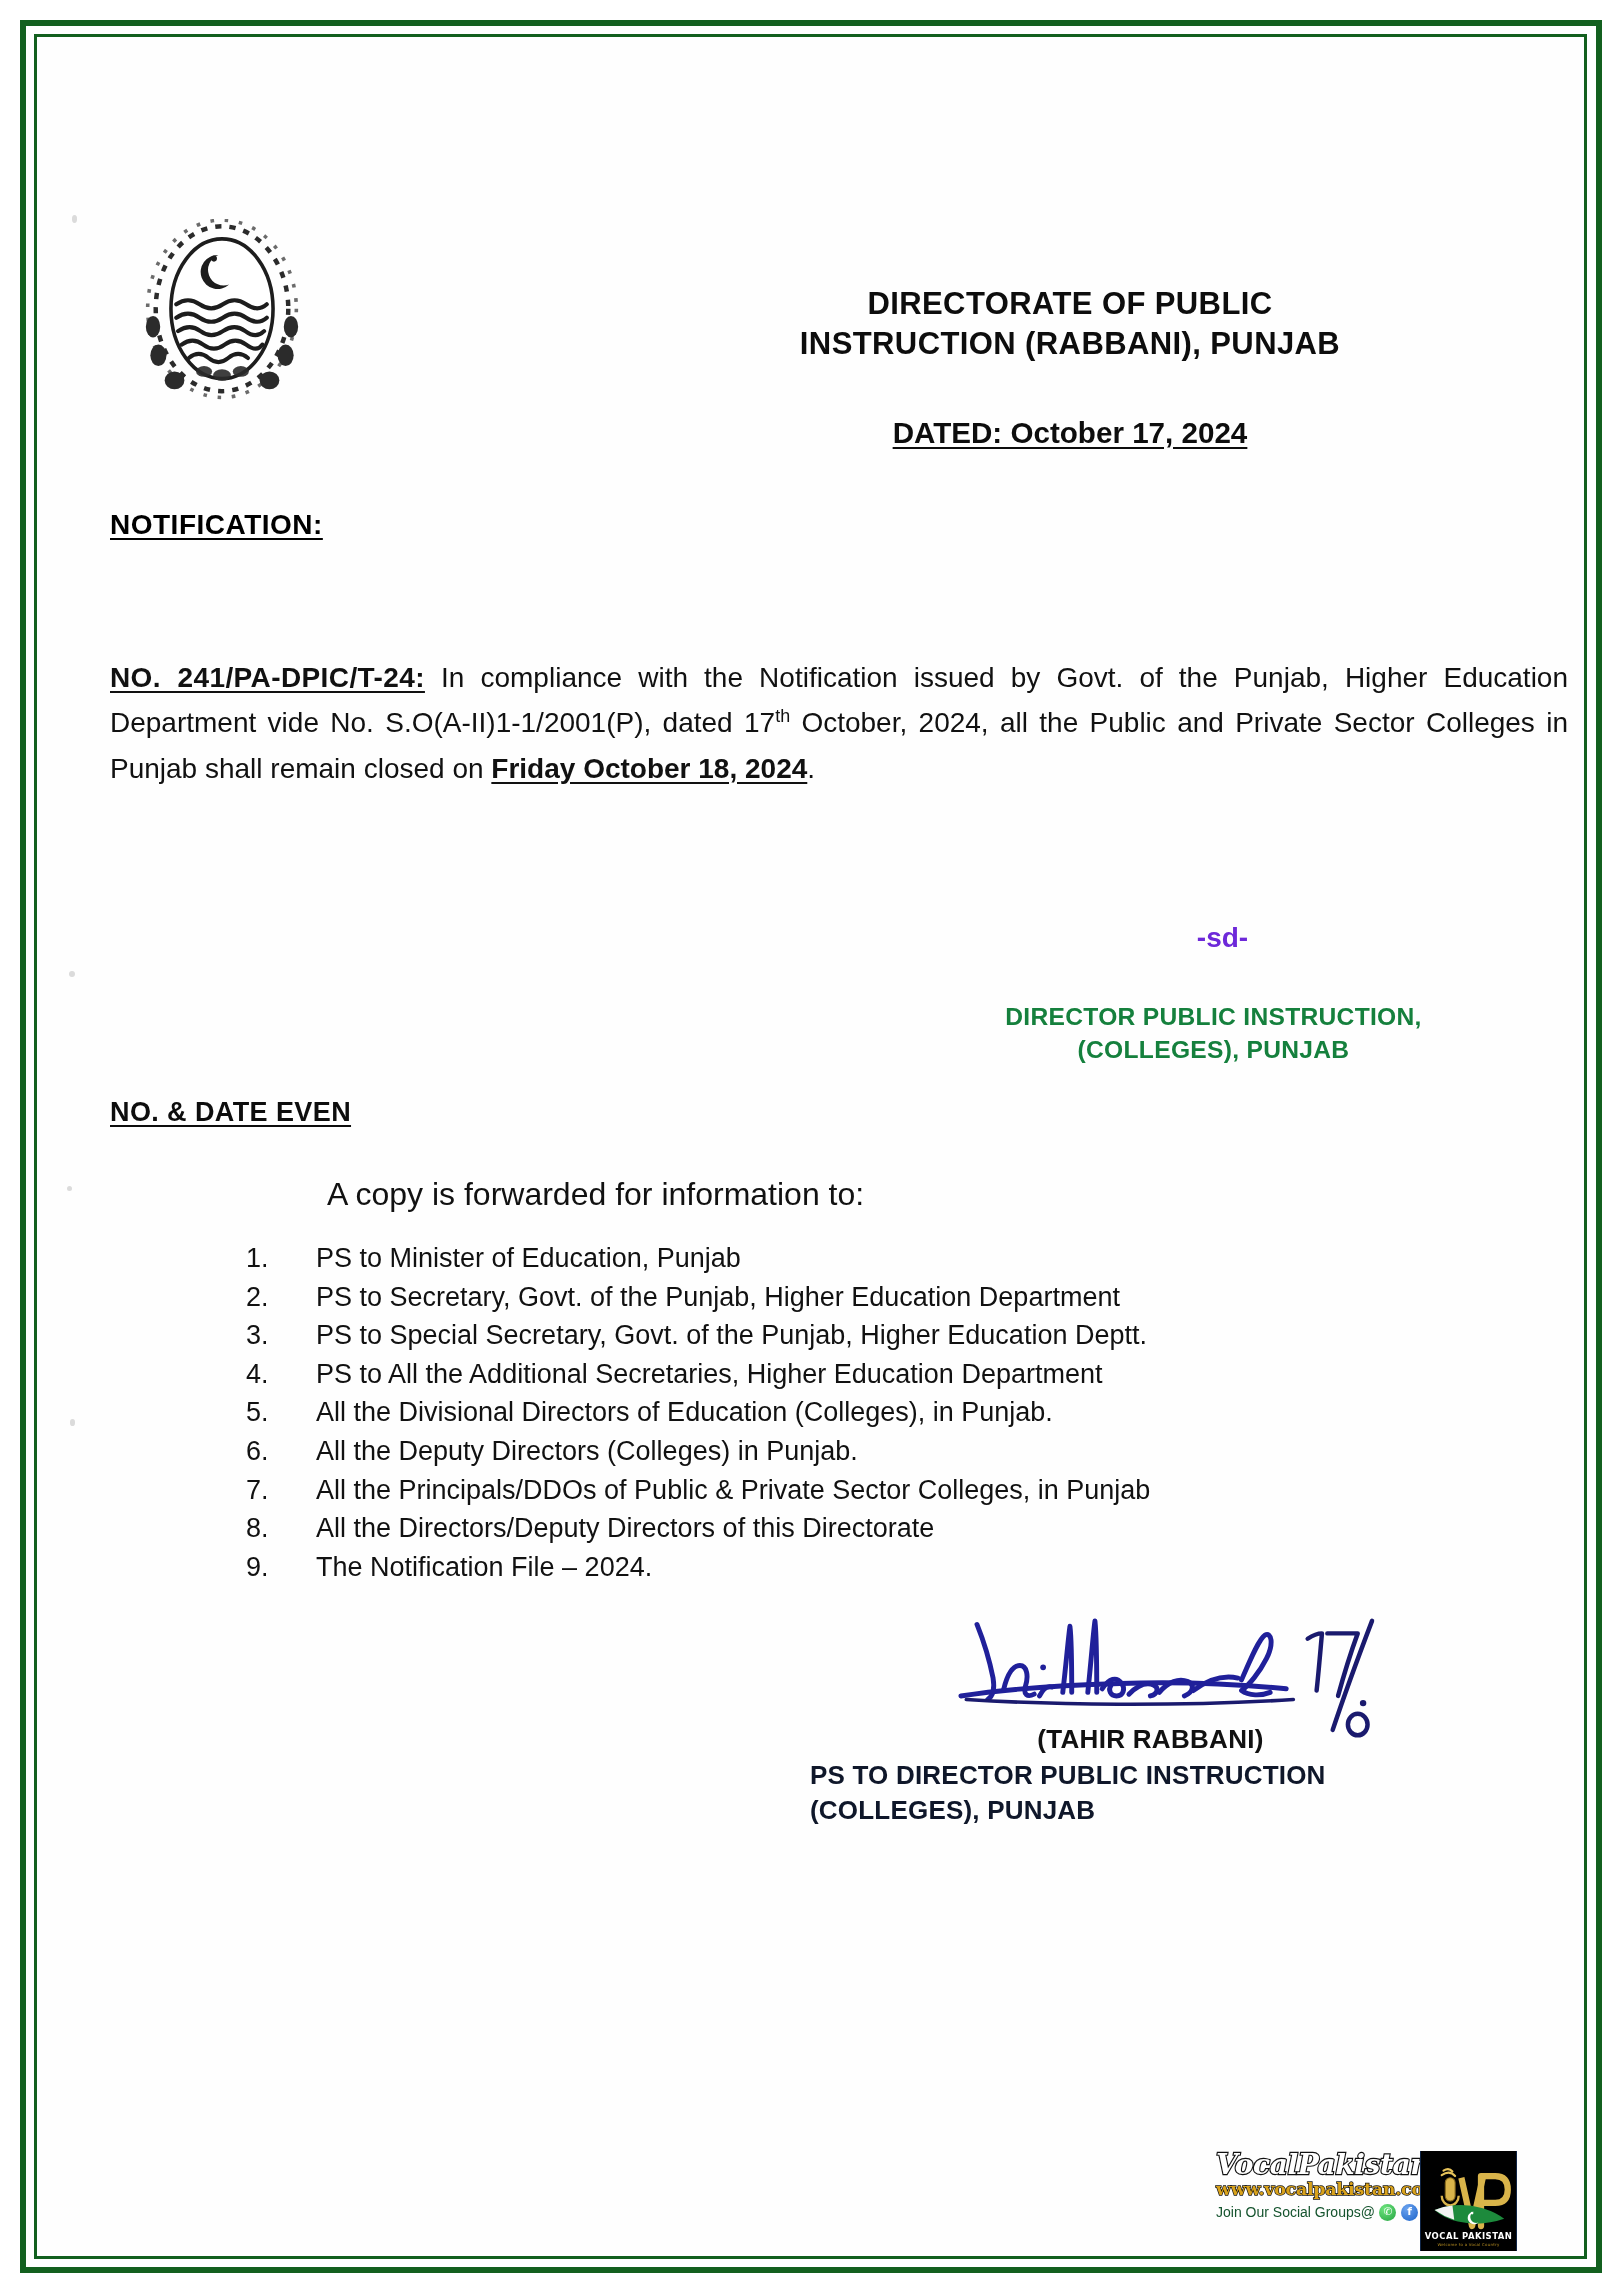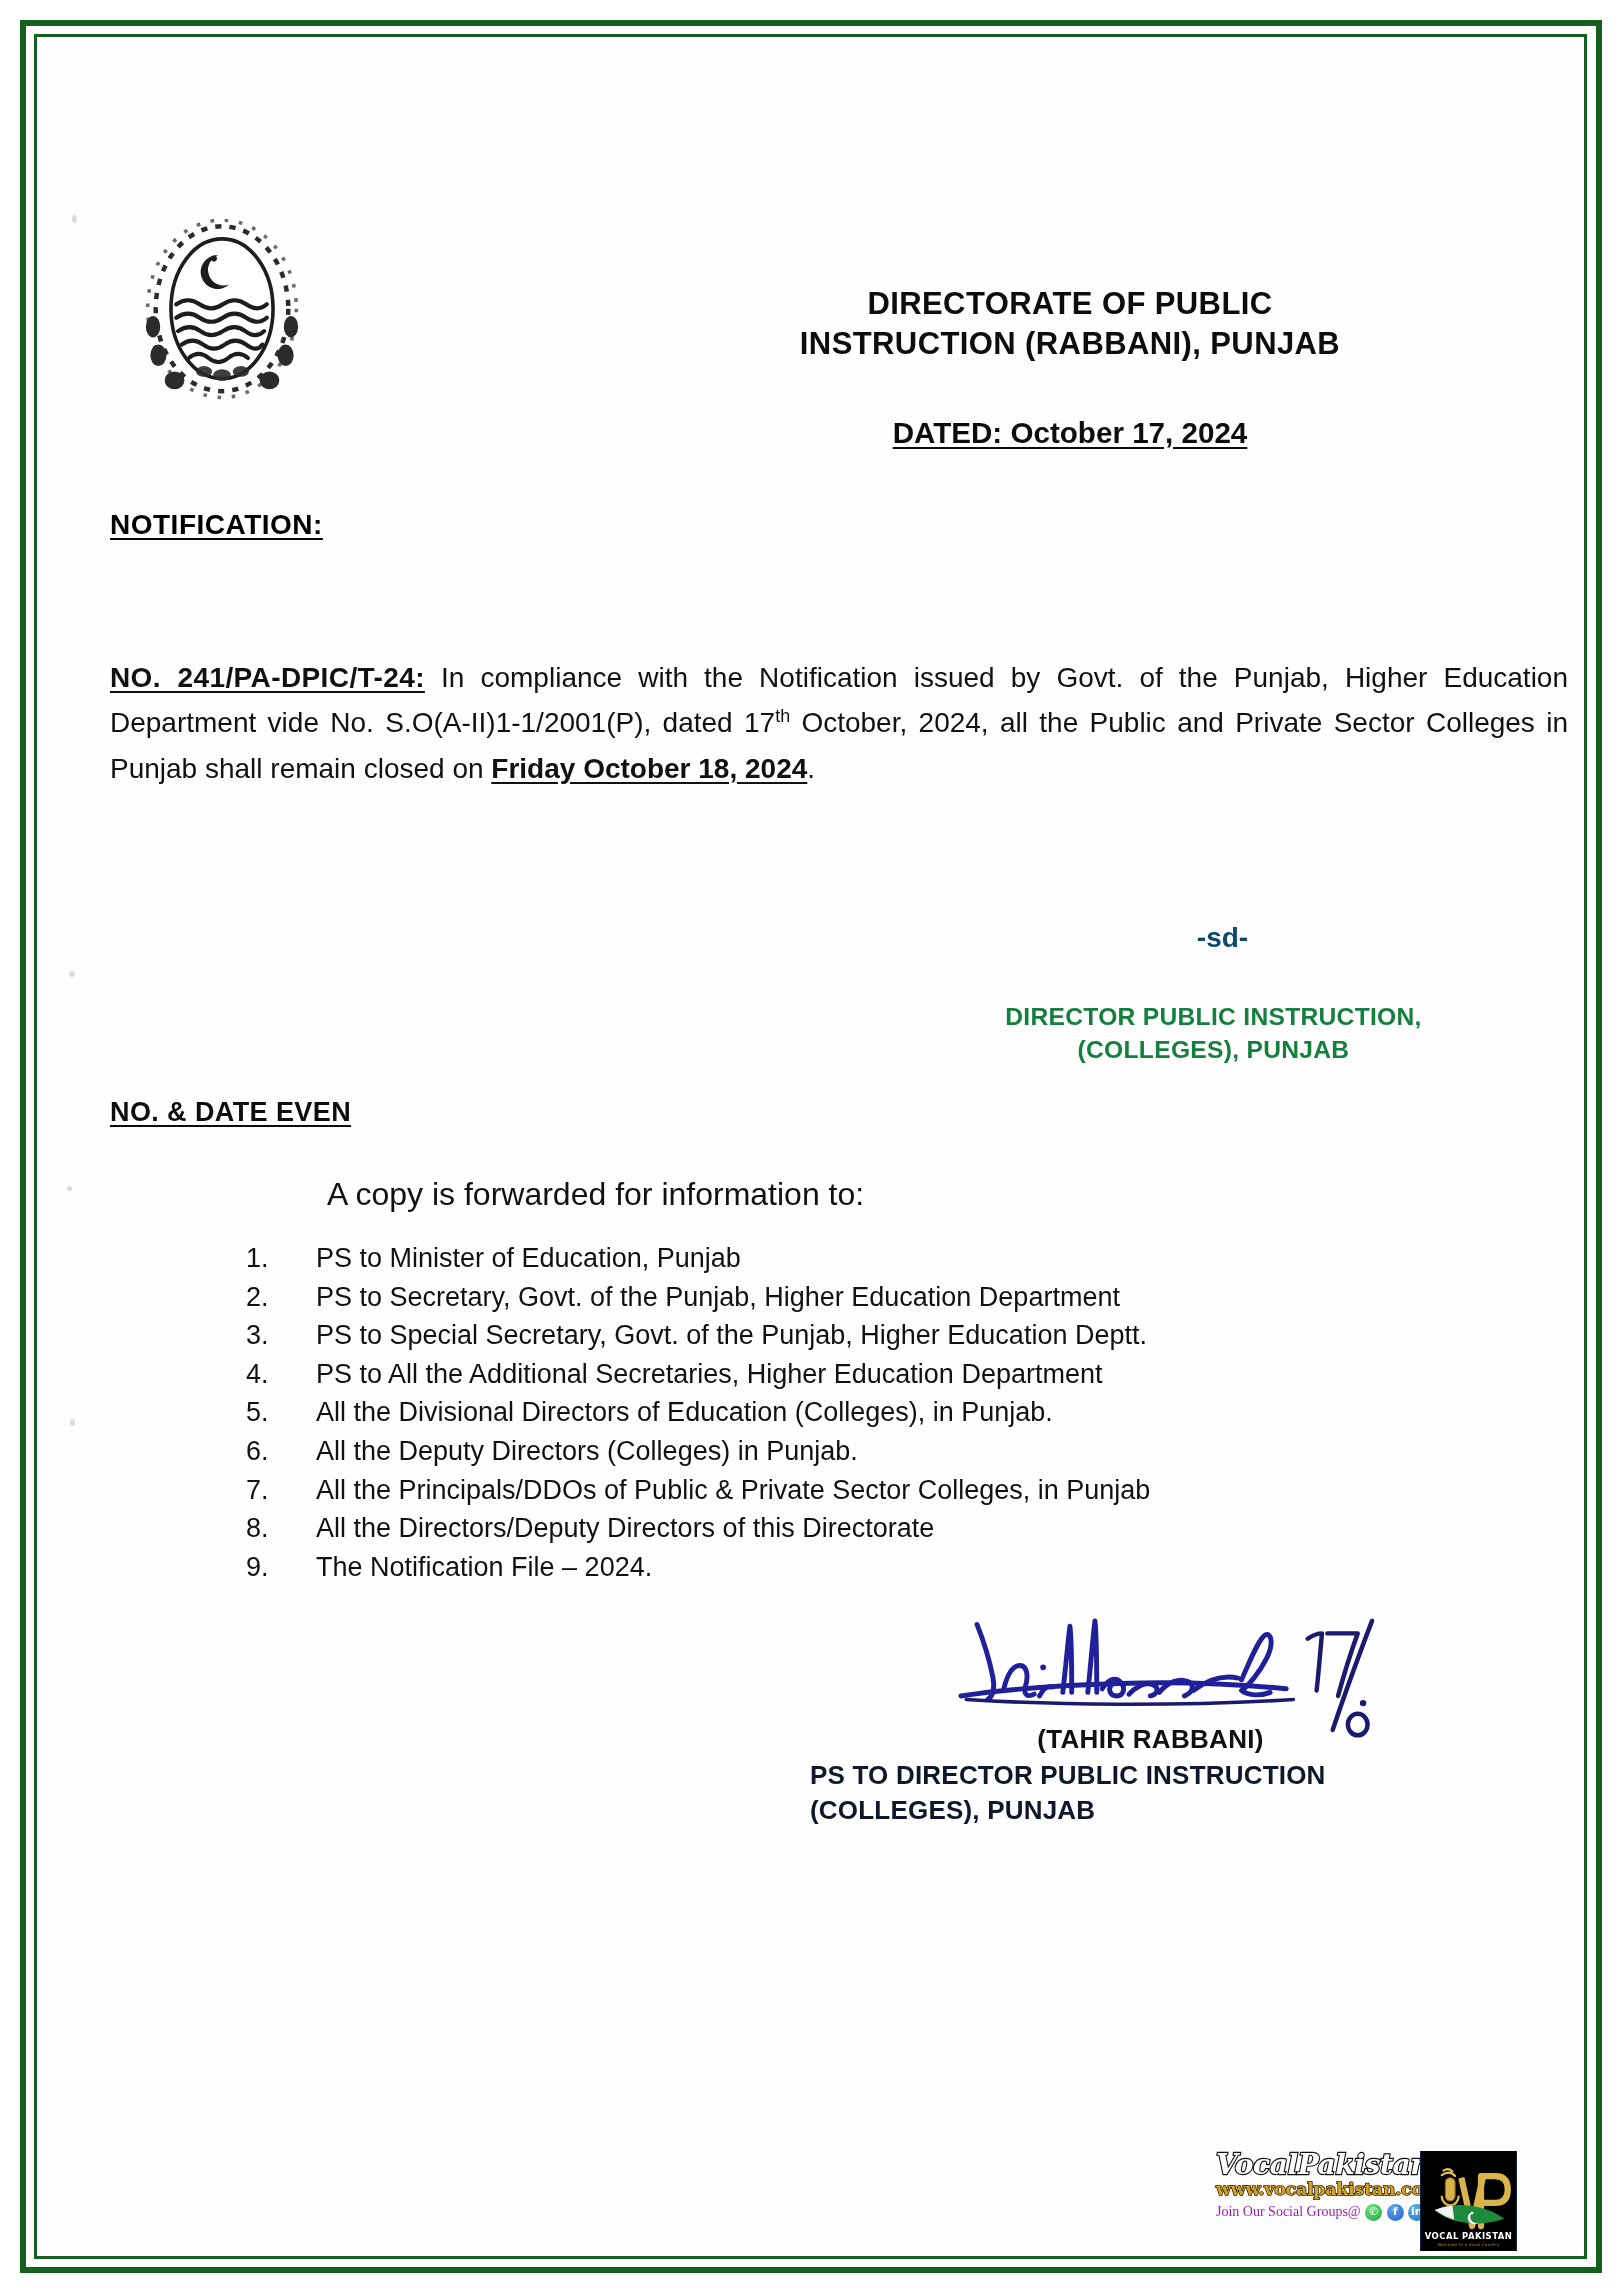--- a/index.html
+++ b/index.html
@@ -111,21 +111,21 @@
   .body-para sup { font-size: 64%; vertical-align: super; }
 
   
   .sd-mark {
     position: absolute;
     left: 878px; top: 882px;
     width: 609px;
     text-align: center;
     font-size: 28px;
     font-weight: bold;
-    color: #0c4a6e;
+    color: #6d28d9;
   }
   .designation-1 {
     position: absolute;
     left: 860px; top: 960px;
     width: 627px;
     text-align: center;
     font-weight: bold;
     font-size: 24.6px;
     line-height: 1.36;
     letter-spacing: 0.3px;
@@ -231,23 +231,23 @@
     line-height: 1.25;
     white-space: nowrap;
   }
   .brand-social {
     display: flex;
     align-items: center;
     gap: 4.5px;
     margin-top: 2.7px;
   }
   .brand-social-label {
-    font-family: Liberation Serif, serif;
+    font-family: Liberation Sans, sans-serif;
     font-size: 14px;
-    color: #a21caf;
+    color: #14532d;
     white-space: nowrap;
   }
   .soc {
     width: 17px; height: 17px;
     border-radius: 50%;
     display: inline-block;
     position: relative;
     flex: 0 0 17px;
   }
   .soc-wa { background: radial-gradient(circle at 35% 28%, #6ee57e, #25a341); }

